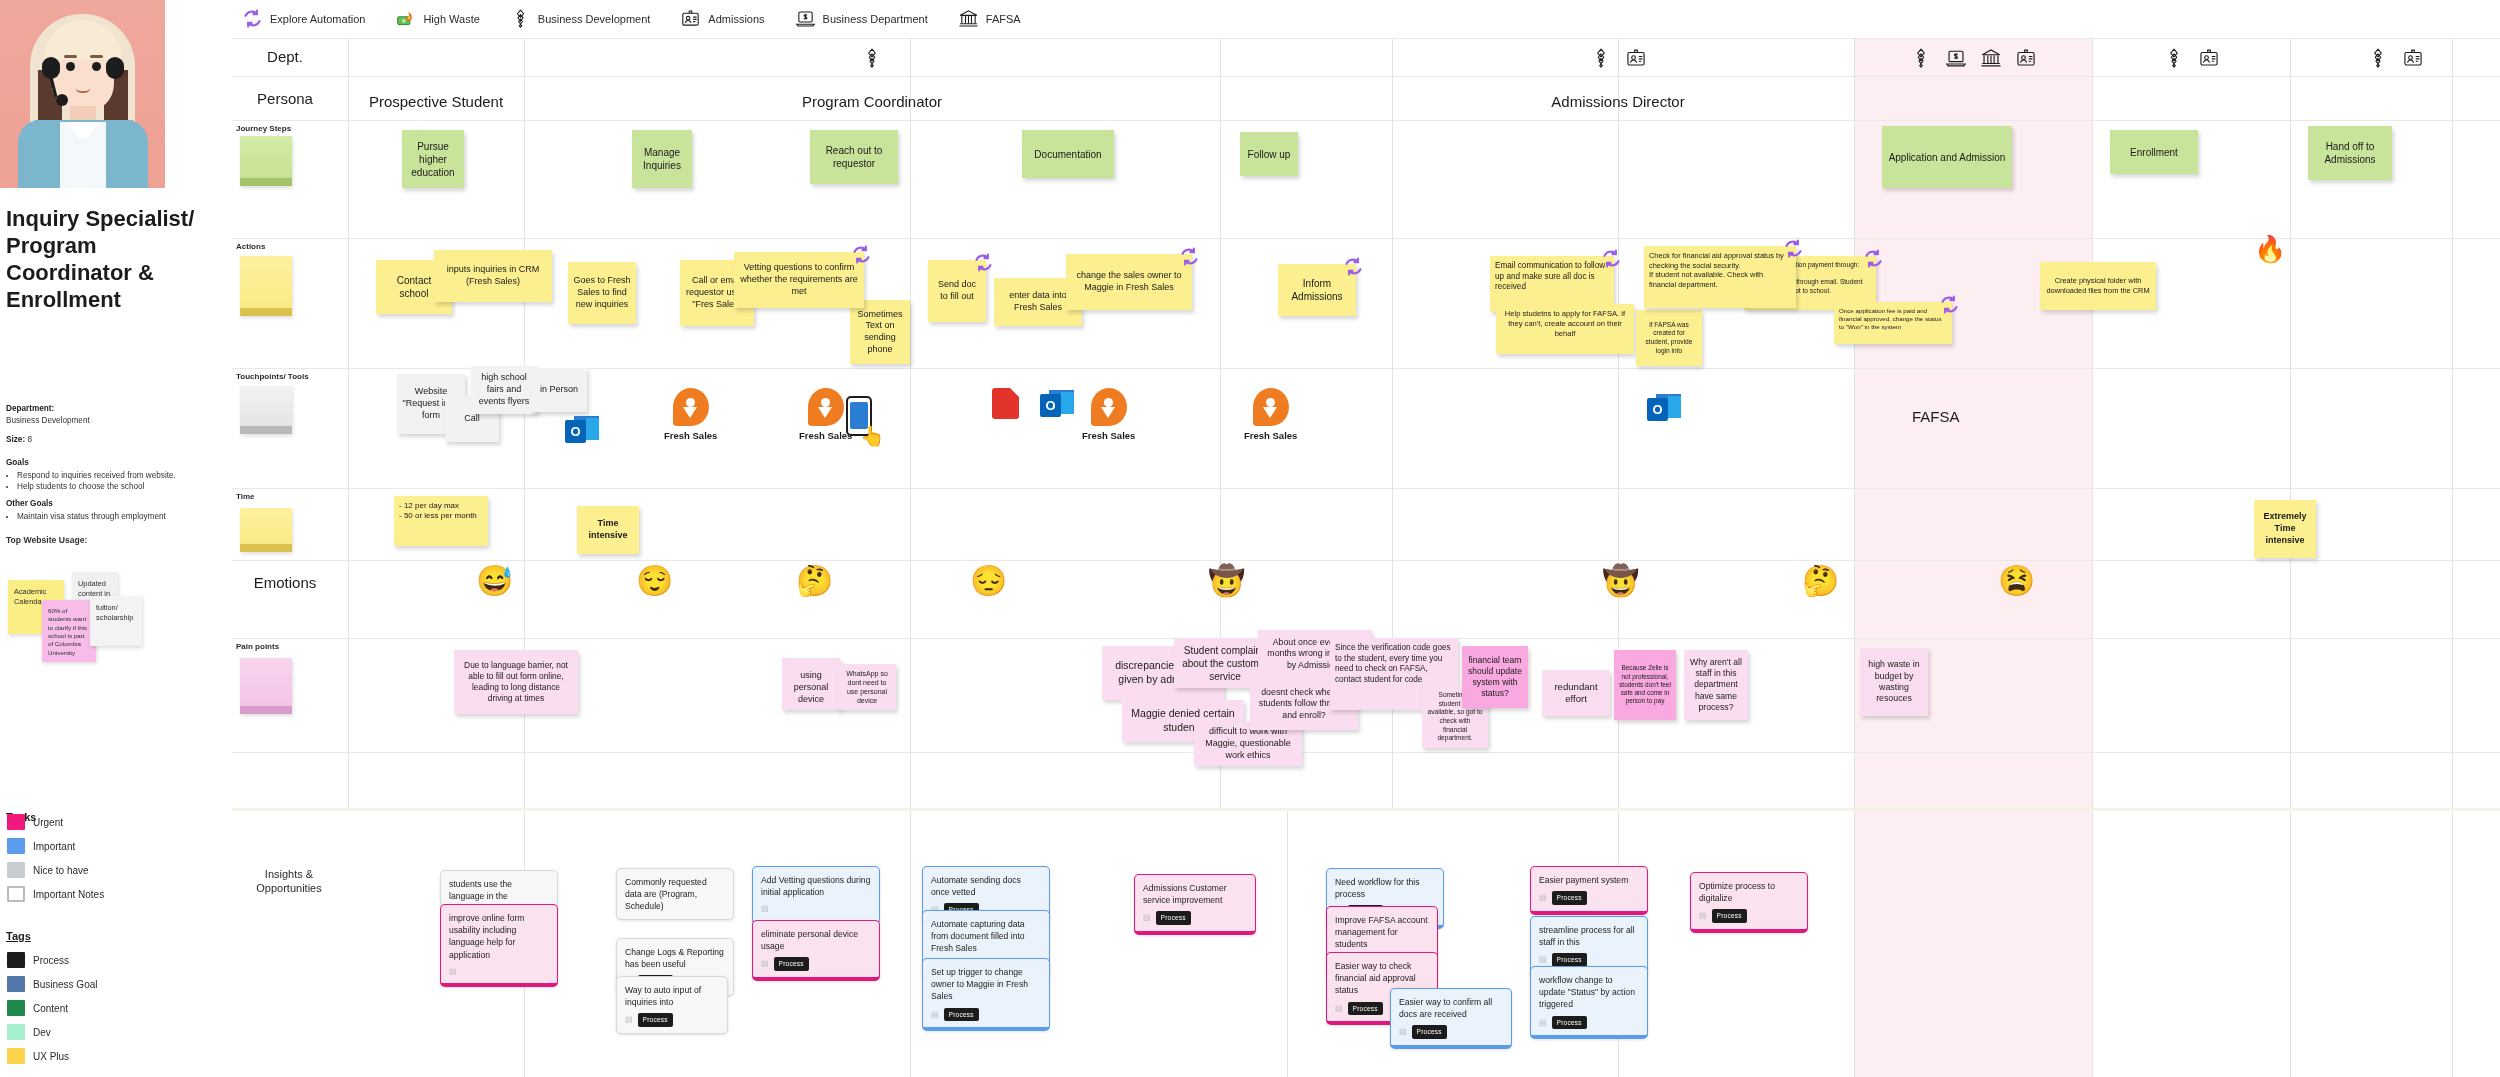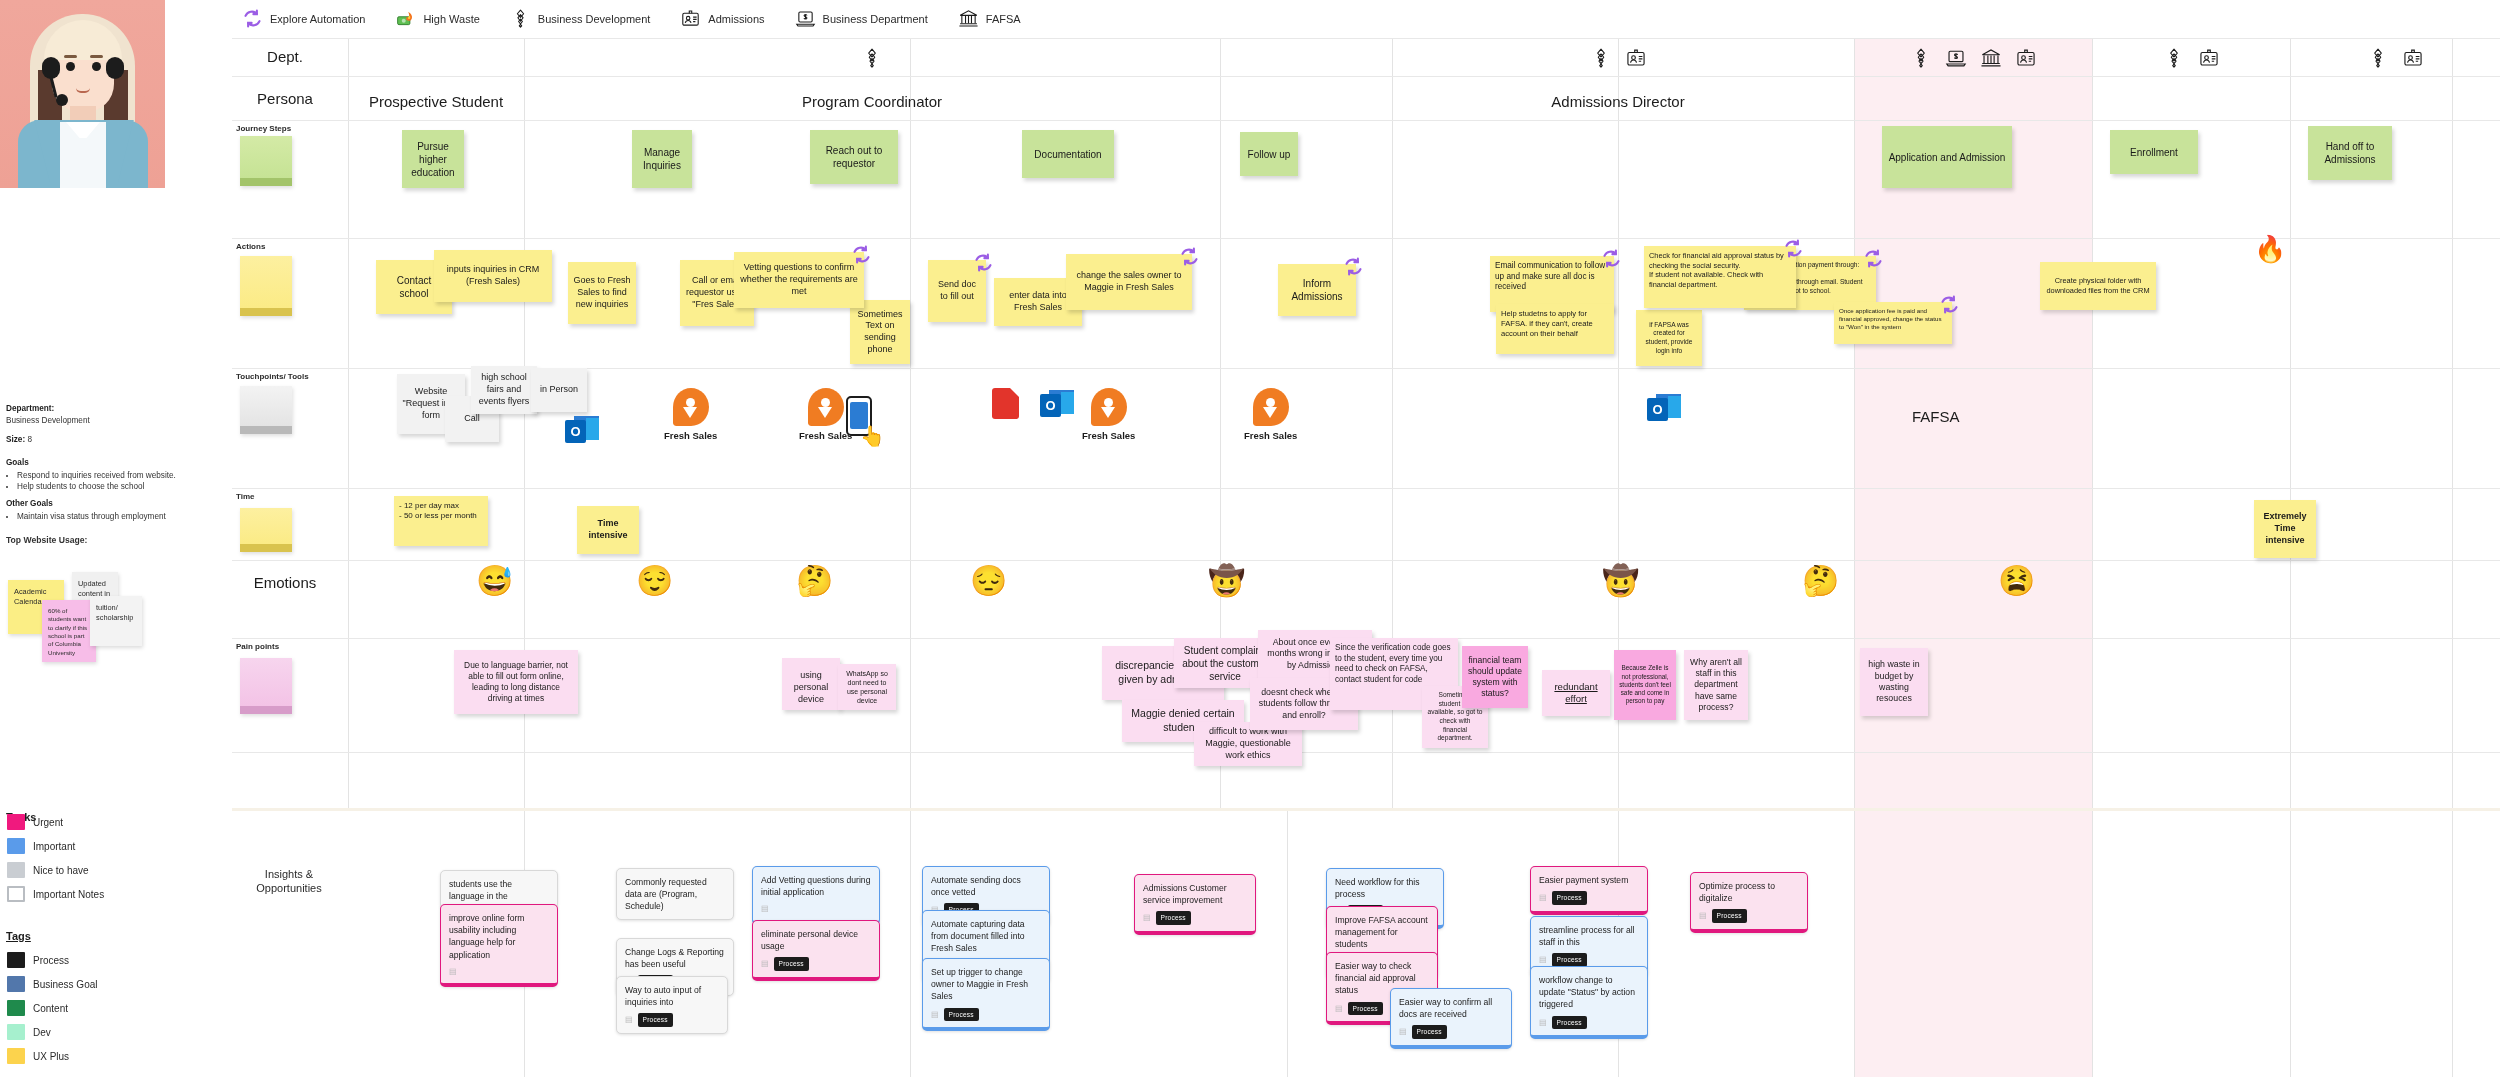--- a/index.html
+++ b/index.html
@@ -160,20 +160,21 @@
       <div class="av-mic-arm"></div>
         <div class="av-mic-tip"></div>
       <div class="av-neck"></div>
         <div class="av-body"></div>
       <div class="av-lapel-l"></div>
         <div class="av-lapel-r"></div>
       <div class="av-shirt"></div>
         <div class="av-collar"></div>
     </div>
 
+    <div id="persona-title">Inquiry Specialist/ Program Coordinator &amp; Enrollment</div>
 
     <div class="meta" id="m-dept">
       <b>Department:</b><br>
       <span>Business Development</span>
     </div>
 
     <div class="meta" id="m-size">
       <b>Size:</b>
       <span>8</span>
     </div>
@@ -517,21 +518,21 @@
         </div>
         <div class="note yellow left" style="left: 1258px; top: 218px; width: 124px; height: 56px; font-size: 8.2px;">
           <span style="white-space: pre-line;">Email communication to follow up and make sure all doc is received</span>
           <span class="autoicon" style="right: -7px; top: -8px;"><svg width="21" height="21" viewBox="0 0 24 24" fill="none" stroke="#9b5de5" stroke-width="2.4" stroke-linecap="round">
               <path d="M4 9a8 8 0 0 1 13-2.5"></path>
               <path d="M20 15a8 8 0 0 1-13 2.5"></path>
               <path d="M17 3v4h-4"></path>
               <path d="M7 21v-4h4"></path>
             </svg></span>
         </div>
-        <div class="note yellow left" style="left: 1264px; top: 266px; width: 118px; height: 50px; font-size: 7.6px;">
+        <div class="note yellow left" style="left: 1264px; top: 266px; width: 138px; height: 50px; font-size: 7.6px; text-align: center;">
           <span style="white-space: pre-line;">Help studetns to apply for FAFSA. if they can't, create account on their behalf</span>
         </div>
         <div class="note yellow left" style="left: 1412px; top: 208px; width: 152px; height: 62px; font-size: 7.4px; z-index: 3;">
           <span style="white-space: pre-line;">Check for financial aid approval status by checking the  social security.
 If student not available. Check with financial department.</span>
           <span class="autoicon" style="right: -7px; top: -8px;"><svg width="21" height="21" viewBox="0 0 24 24" fill="none" stroke="#9b5de5" stroke-width="2.4" stroke-linecap="round">
               <path d="M4 9a8 8 0 0 1 13-2.5"></path>
               <path d="M20 15a8 8 0 0 1-13 2.5"></path>
               <path d="M17 3v4h-4"></path>
               <path d="M7 21v-4h4"></path>
@@ -690,21 +691,21 @@
         <div class="note pinklt left" style="left: 1098px; top: 600px; width: 128px; height: 72px; font-size: 8.2px;">
           <span style="white-space: pre-line;">Since the verification code goes to the student, every time you need to check on FAFSA, contact student for code</span>
         </div>
         <div class="note pinklt" style="left: 1190px; top: 648px; width: 66px; height: 62px; font-size: 6.6px;">
           <span style="white-space: pre-line;">Sometimes student not available, so got to check with financial department.</span>
         </div>
         <div class="note pinkmid" style="left: 1230px; top: 608px; width: 66px; height: 62px; font-size: 8.6px;">
           <span style="white-space: pre-line;">financial team should update system with status?</span>
         </div>
         <div class="note pinklt" style="left: 1310px; top: 632px; width: 68px; height: 46px; font-size: 9.6px;">
-          <span style="white-space: pre-line; text-decoration: underline;">redundant effort</span>
+          <span style="white-space: pre-line;">redundant effort</span>
         </div>
         <div class="note pinkmid" style="left: 1382px; top: 612px; width: 62px; height: 70px; font-size: 6.4px;">
           <span style="white-space: pre-line;">Because Zelle is not professional, students don't feel safe and come in person to pay</span>
         </div>
         <div class="note pinklt" style="left: 1452px; top: 612px; width: 64px; height: 70px; font-size: 8.6px;">
           <span style="white-space: pre-line;">Why aren't all staff in this department have same process?</span>
         </div>
         <div class="note pinklt" style="left: 1628px; top: 610px; width: 68px; height: 68px; font-size: 8.8px;">
           <span style="white-space: pre-line;">high waste in budget by wasting resouces</span>
         </div>

